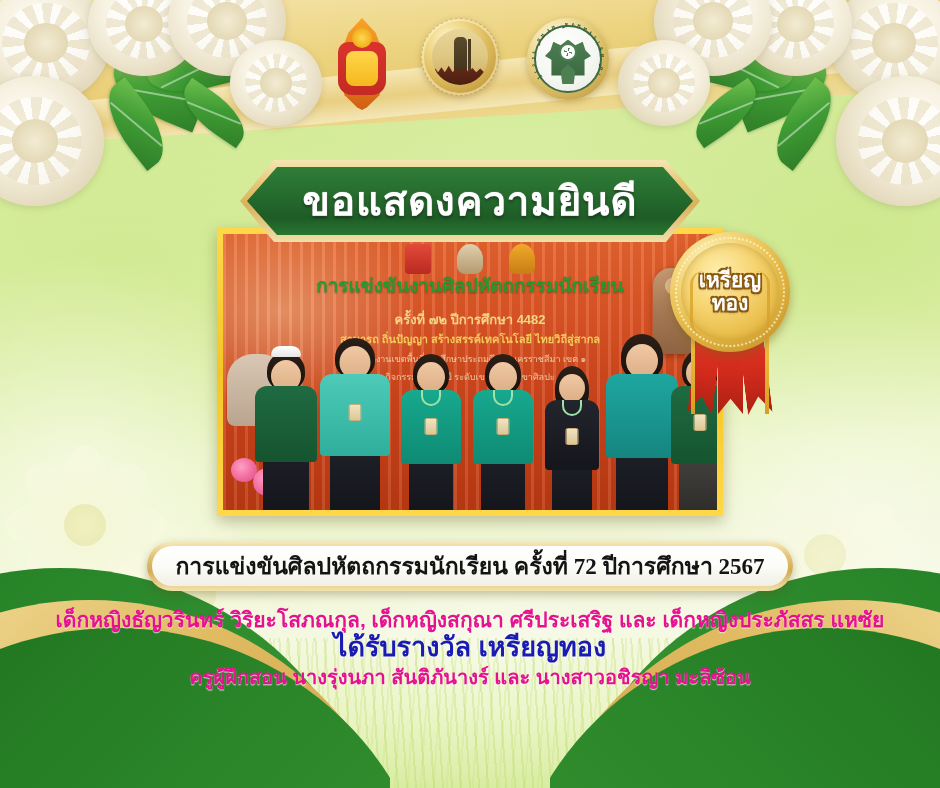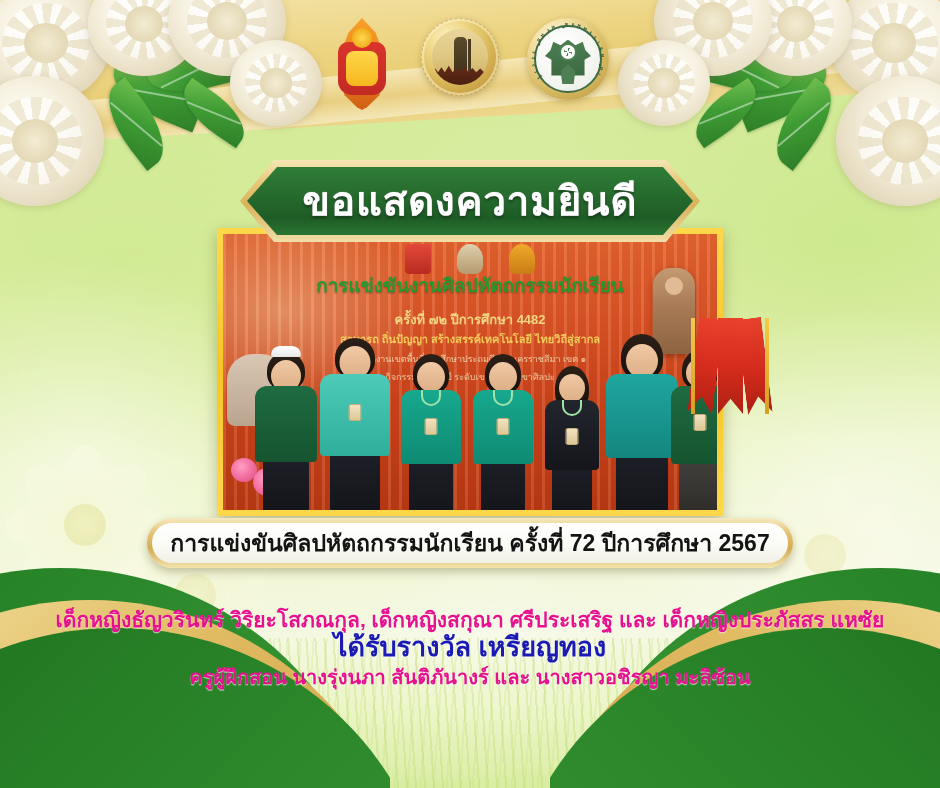--- a/index.html
+++ b/index.html
@@ -447,22 +447,23 @@
   .mb-l1, .mb-l2 {
     font-size:21px; font-weight:bold; color:#ffffff; line-height:1.08;
     text-shadow:
       -1.6px -1.6px 0 #8a5a12, 1.6px -1.6px 0 #8a5a12,
       -1.6px 1.6px 0 #8a5a12, 1.6px 1.6px 0 #8a5a12,
       0 2px 3px rgba(90,60,10,.5);
   }
 
   
   .pill-wrap {
-    position:absolute; left:50%; top:518px; transform:translateX(-50%);
+    position:absolute; left:50%; top:541px; transform:translateX(-50%);
     z-index:10;
+    font-family:Liberation Serif, serif;
   }
   .pill {
     position:relative; width:646px; height:50px;
     border-radius:26px;
     background:linear-gradient(180deg,#f7eac0 0%,#e3c477 30%,#d3ab55 60%,#f2e3ab 100%);
     box-shadow:0 4px 9px rgba(90,80,30,.32);
     display:flex; align-items:center; justify-content:center;
   }
   .pill-inner {
     position:absolute; left:5px; top:5px; right:5px; bottom:5px;
@@ -731,20 +732,29 @@
   </div>
 
   <div class="medal-badge">
     <div class="mb-ribbon">
       <div class="mb-rib left"></div>
       <div class="mb-rib mid"></div>
       <div class="mb-rib right"></div>
       <div class="mb-rib-edge" style="left:0;"></div>
       <div class="mb-rib-edge" style="right:0;"></div>
     </div>
+    <div class="mb-disc">
+      <div class="mb-rim"></div>
+      <div class="mb-face">
+        <div class="mb-wreath"></div>
+        <div class="mb-wreath r"></div>
+        <div class="mb-l1">เหรียญ</div>
+        <div class="mb-l2">ทอง</div>
+      </div>
+    </div>
   </div>
 
   <div class="pill-wrap">
     <div class="pill">
       <div class="pill-inner">
         <span class="pill-text">การแข่งขันศิลปหัตถกรรมนักเรียน ครั้งที่ 72 ปีการศึกษา 2567</span>
       </div>
     </div>
   </div>
 

